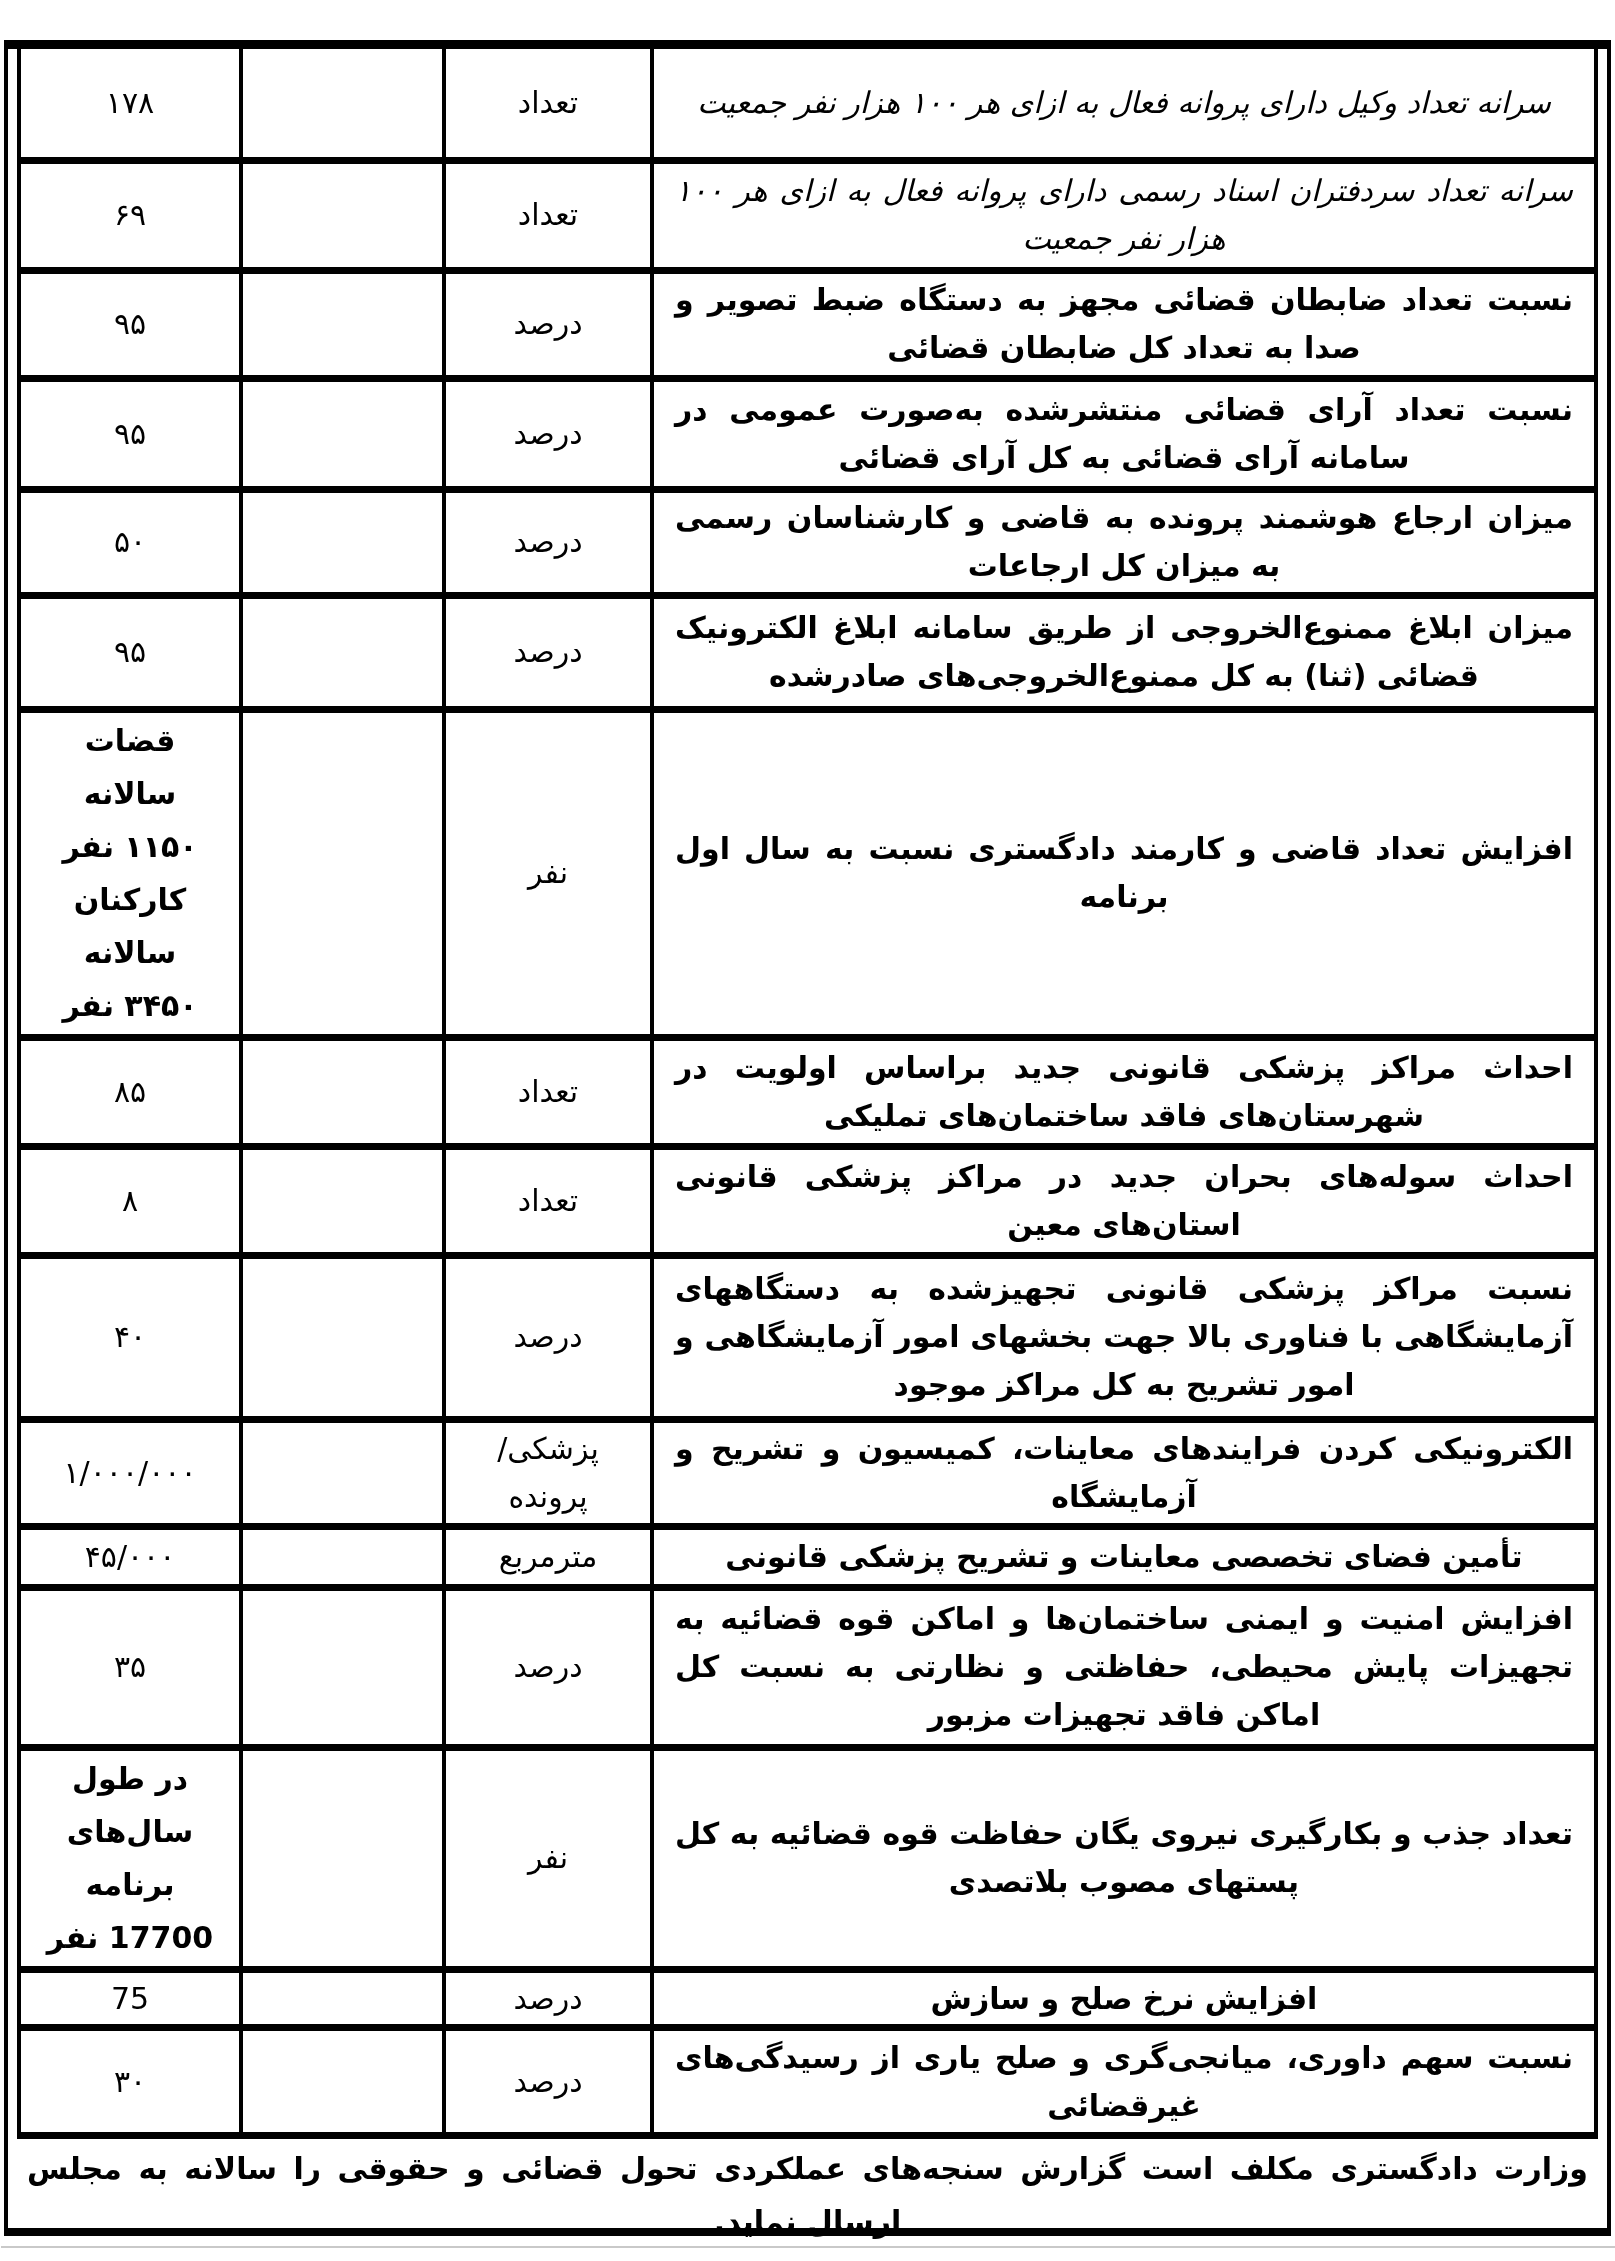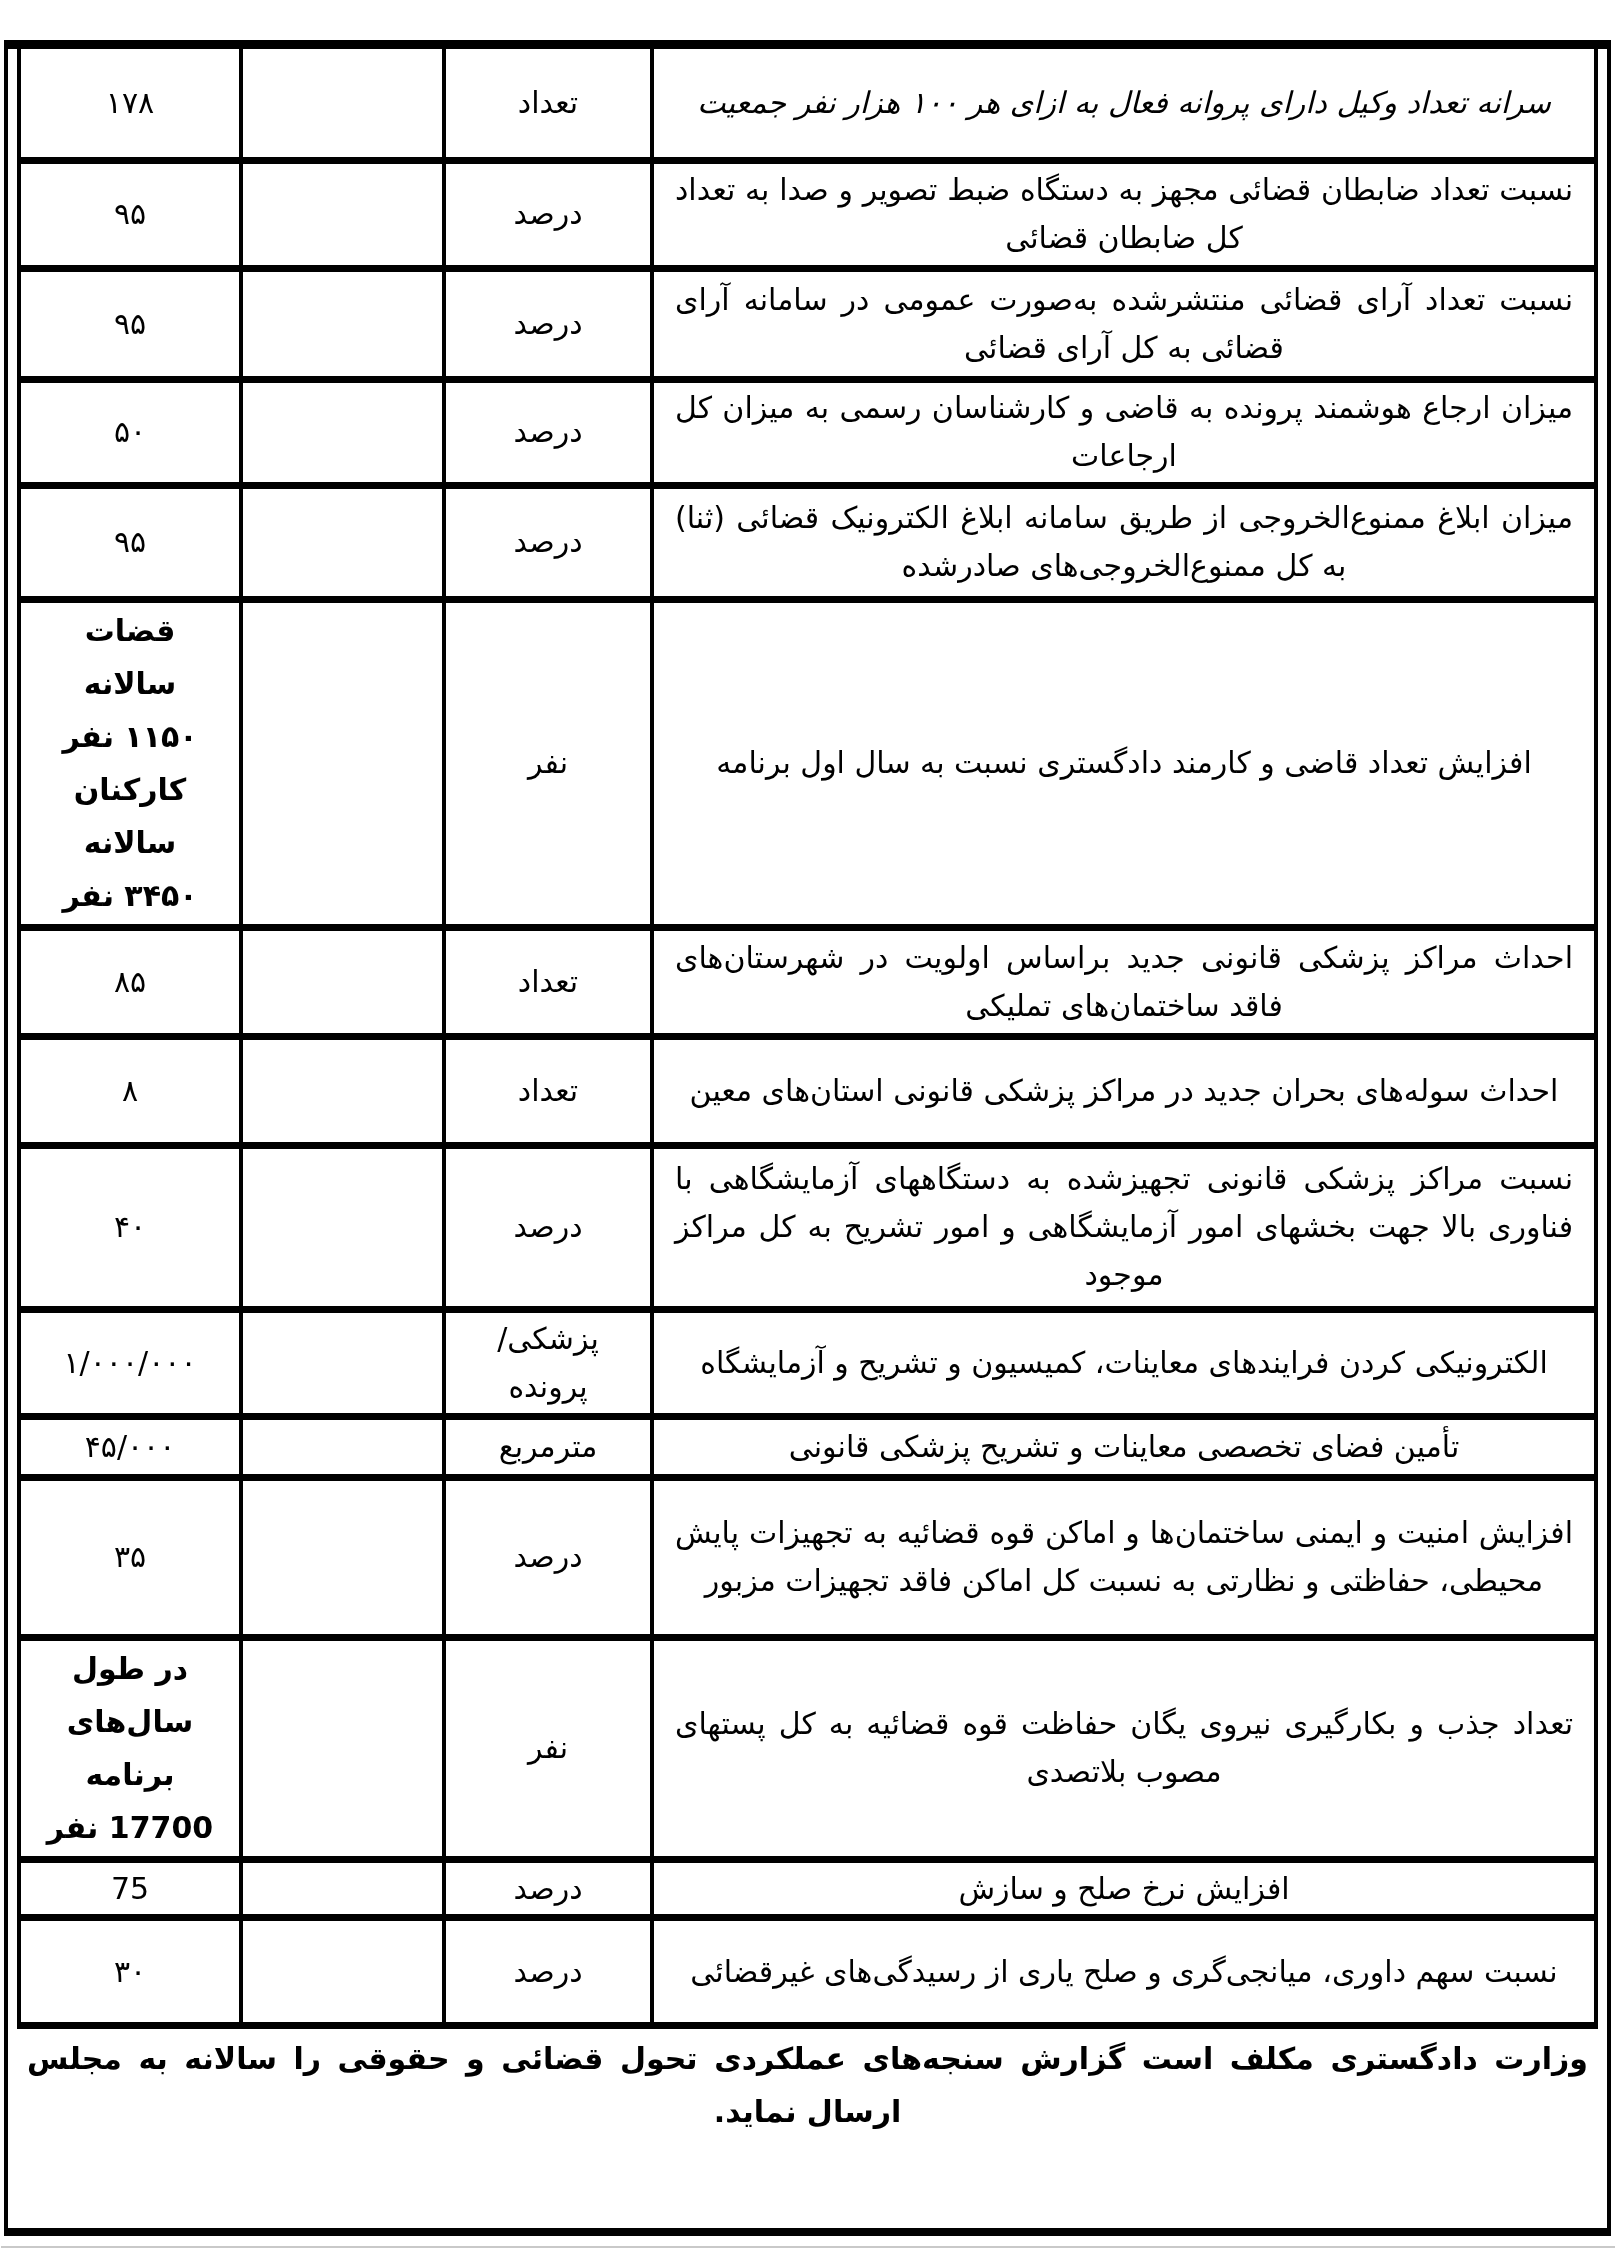--- a/index.html
+++ b/index.html
@@ -17,21 +17,21 @@
     direction:rtl;border-collapse:collapse;table-layout:fixed;
     width:1577px;margin:0 auto;
   }
   td{
     border:4.8px solid #000;border-top-width:7.2px;border-bottom-width:7.2px;
     box-sizing:border-box;vertical-align:middle;
     font-size:30px;line-height:48px;padding:1.6px 14.4px;
   }
   tr:first-child td{border-top:0;}
   tr:last-child td{border-bottom:0;}
-  td.desc{text-align:justify;text-align-last:center;padding:1.6px 21px;font-weight:normal;}
+  td.desc{text-align:justify;text-align-last:center;padding:1.6px 21px;font-weight:bold;}
   td.desc.normal{font-weight:normal;font-style:italic;}
   td.val,td.unit{text-align:center;}
   td.val.multi{white-space:pre-line;line-height:53px;font-weight:bold;}
   td.empty{padding:0;}
   td.footnote{
     border-left:0;border-right:0;
     text-align:justify;text-align-last:center;font-weight:bold;
     line-height:53px;padding:3.2px 8px;vertical-align:top;
   }
   
@@ -53,20 +53,26 @@
         <col style="width:208px">
         <col style="width:203px">
         <col style="width:222px">
     </colgroup>
     <tbody>
       <tr class="r1">
         <td class="desc normal">سرانه تعداد وکیل دارای پروانه فعال به ازای هر ۱۰۰ هزار نفر جمعیت</td>
         <td class="unit">تعداد</td>
         <td class="empty"></td>
         <td class="val">۱۷۸</td>
+      </tr>
+      <tr class="r2">
+        <td class="desc normal">سرانه تعداد سردفتران اسناد رسمی دارای پروانه فعال به ازای هر ۱۰۰ هزار نفر جمعیت</td>
+        <td class="unit">تعداد</td>
+        <td class="empty"></td>
+        <td class="val">۶۹</td>
       </tr>
       <tr class="r3">
         <td class="desc">نسبت تعداد ضابطان قضائی مجهز به دستگاه ضبط تصویر و صدا به تعداد کل ضابطان قضائی</td>
         <td class="unit">درصد</td>
         <td class="empty"></td>
         <td class="val">۹۵</td>
       </tr>
       <tr class="r4">
         <td class="desc">نسبت تعداد آرای قضائی منتشرشده به‌صورت عمومی در سامانه آرای قضائی به کل آرای قضائی</td>
         <td class="unit">درصد</td>

